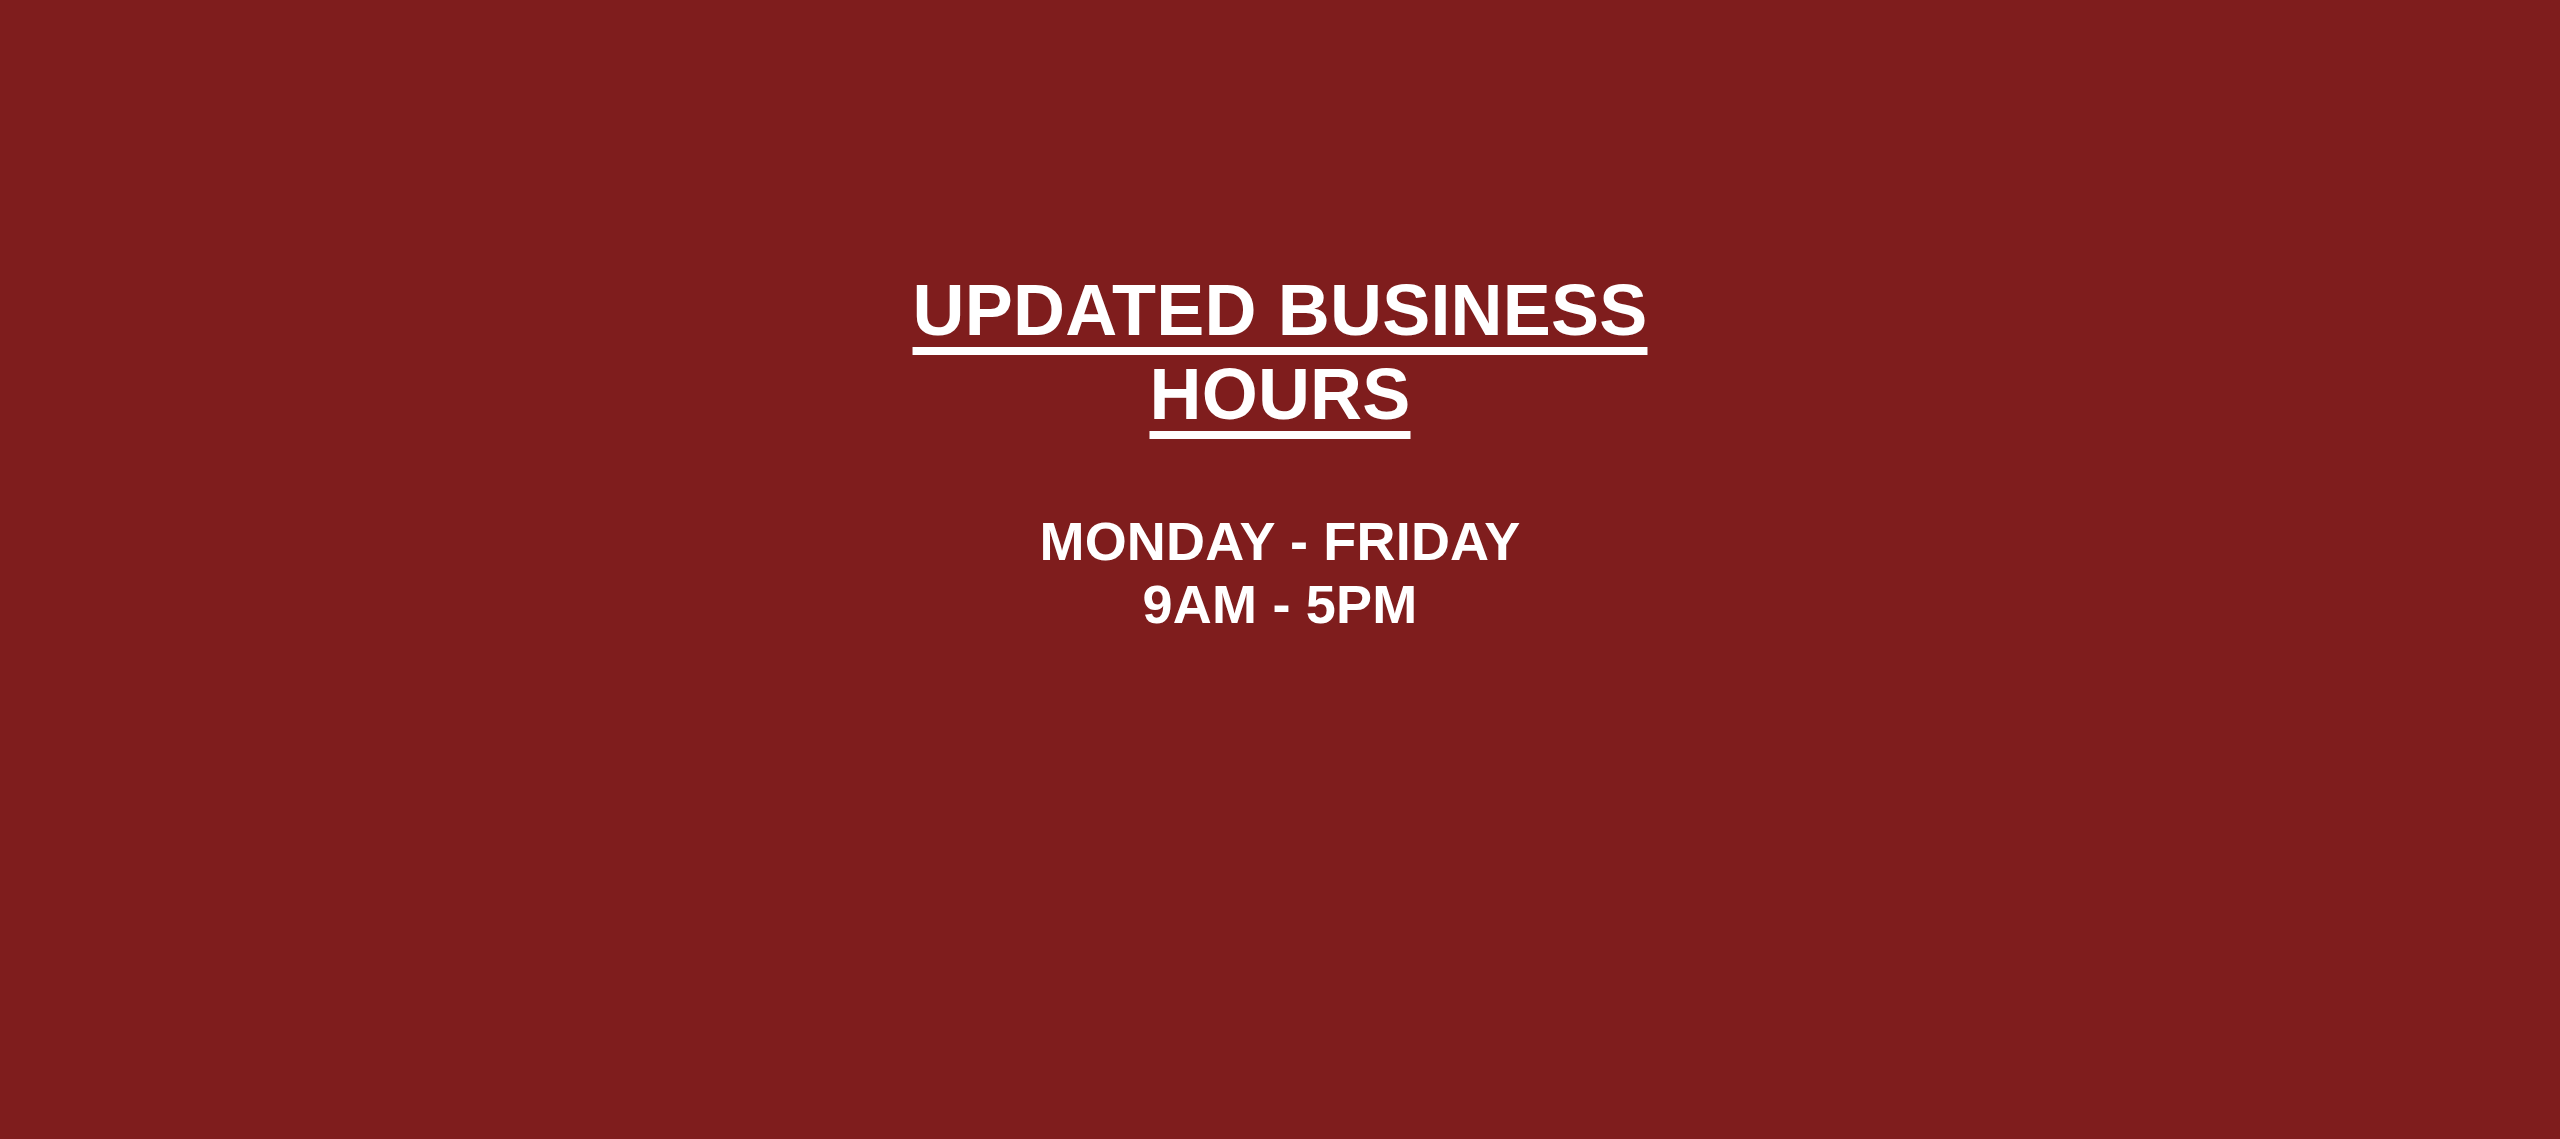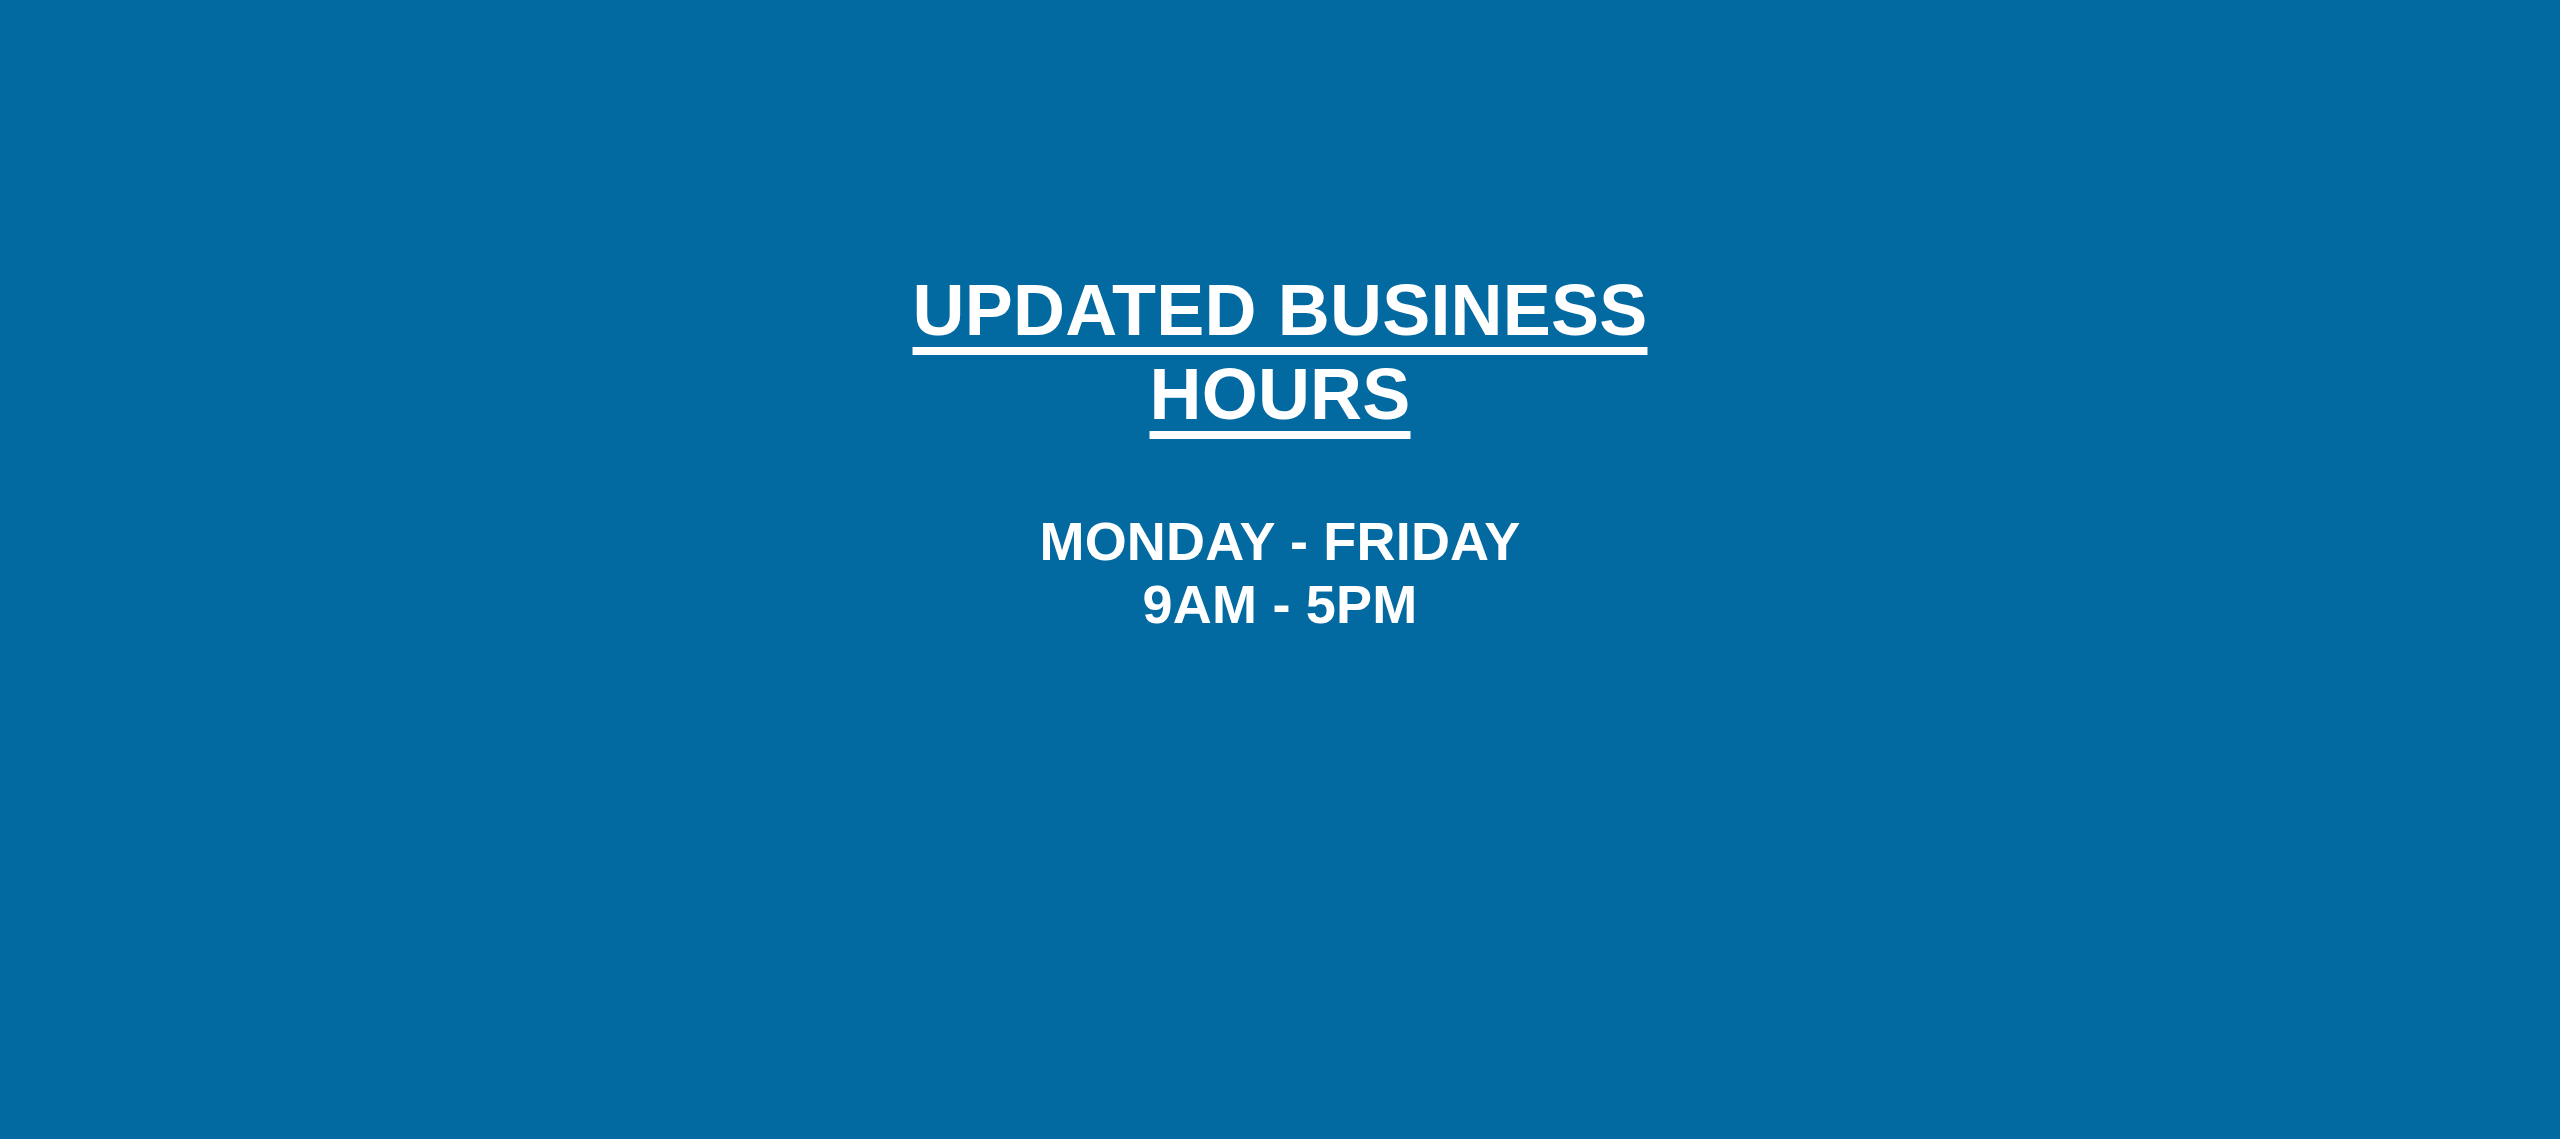--- a/index.html
+++ b/index.html
@@ -14,21 +14,21 @@
     overflow: hidden;
     background: #e3c2c1;
     font-family: "Liberation Sans", sans-serif;
     -webkit-font-smoothing: antialiased;
   }
 
   .poster {
     position: relative;
     width: 2560px;
     height: 1139px;
-    background: #0369a1;
+    background: #7f1d1d;
     display: flex;
     flex-direction: column;
     align-items: center;
     justify-content: flex-start;
     box-sizing: border-box;
   }
 
   
   .content {
     position: absolute;

